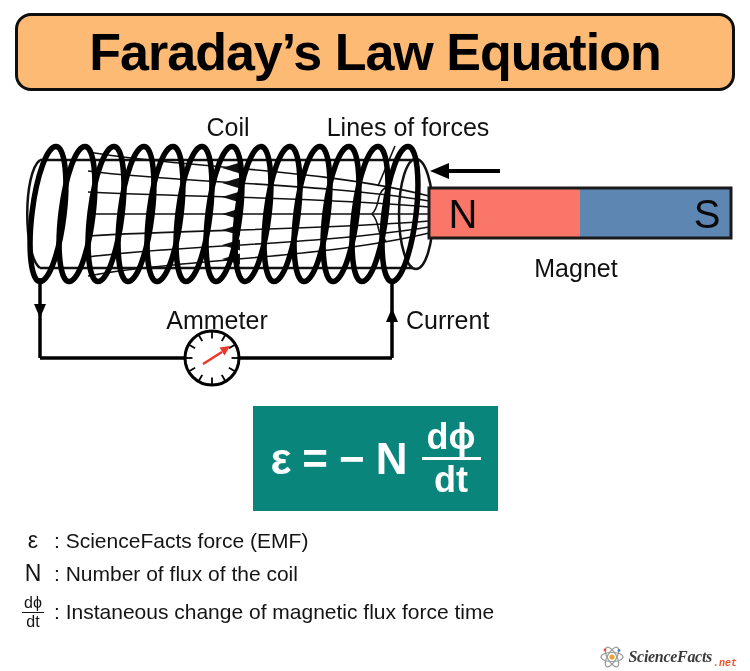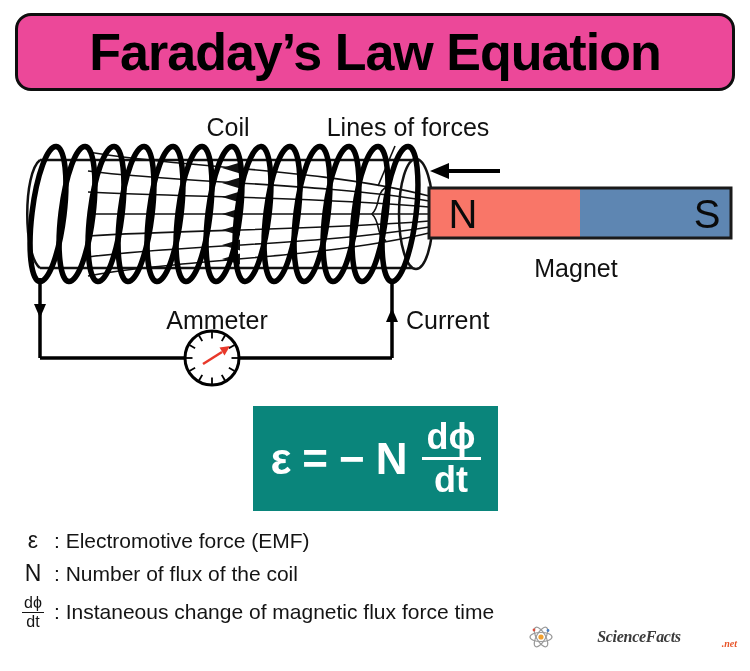--- a/index.html
+++ b/index.html
@@ -4,21 +4,21 @@
 <style>
   html,body { margin:0; padding:0; background:#fff; }
   .page {
     position:relative; width:750px; height:671px; background:#ffffff;
     font-family:"Liberation Sans", sans-serif; overflow:hidden;
   }
 
   
   .title-box {
     position:absolute; left:15px; top:13px; width:714px; height:72px;
-    border:3px solid #0e0e0e; border-radius:16px; background:#ec4899;
+    border:3px solid #0e0e0e; border-radius:16px; background:#fdba74;
     display:flex; align-items:center; justify-content:center;
   }
   .title-box h1 {
     margin:0; font-size:52px; font-weight:bold; color:#000; letter-spacing:-1px;
     white-space:nowrap;
   }
 
   
   .diagram { position:absolute; left:0; top:100px; width:750px; height:300px; }
   .svg-label { font-family:"Liberation Sans", sans-serif; font-size:25px; fill:#111; }
@@ -39,24 +39,24 @@
   .legend-row { display:flex; align-items:center; }
   .row-h { height:33px; }
   .row-3 { margin-top:4px; }
   .legend-sym { width:34px; text-align:center; font-size:23px; }
   .legend-text { font-size:21px; margin-left:4px; white-space:nowrap; }
   .legend-frac { width:34px; display:flex; flex-direction:column; align-items:center;
                  font-size:16px; line-height:1.12; }
   .lf-num { border-bottom:1.5px solid #141414; padding:0 2px; }
 
   
-  .footer { position:absolute; top:624px; right:13px; display:flex; align-items:center;gap:40px; }
+  .footer { position:absolute; top:644px; right:13px; display:flex; align-items:center; }
   .brand { font-family:"Liberation Serif", serif; font-style:italic; font-weight:bold;
            font-size:16px; margin-left:3px; letter-spacing:-0.3px; }
-  .brand-suffix { font-family:Liberation Serif, serif; font-style:italic; font-weight:bold;
+  .brand-suffix { font-family:Liberation Mono, monospace; font-style:italic; font-weight:bold;
                   font-size:10px; align-self:flex-end; margin-bottom:1px; margin-left:1px; }
 </style>
 </head>
 <body>
 
 <div class="page">
 
   <div class="title-box">
     <h1>Faraday’s Law Equation</h1>
   </div>
@@ -161,21 +161,21 @@
     </span>
     <span class="eq-frac">
       <span class="eq-num">dϕ</span>
       <span class="eq-den">dt</span>
     </span>
   </div>
 
   <div class="legend">
     <div class="legend-row row-h">
       <span class="legend-sym">ε</span>
-      <span class="legend-text">: Electromotive force (EMF)</span>
+      <span class="legend-text">: ScienceFacts force (EMF)</span>
     </div>
     <div class="legend-row row-h">
       <span class="legend-sym">N</span>
       <span class="legend-text">: Number of flux of the coil</span>
     </div>
     <div class="legend-row row-3">
       <span class="legend-frac">
         <span class="lf-num">dϕ</span>
         <span class="lf-den">dt</span>
       </span>

